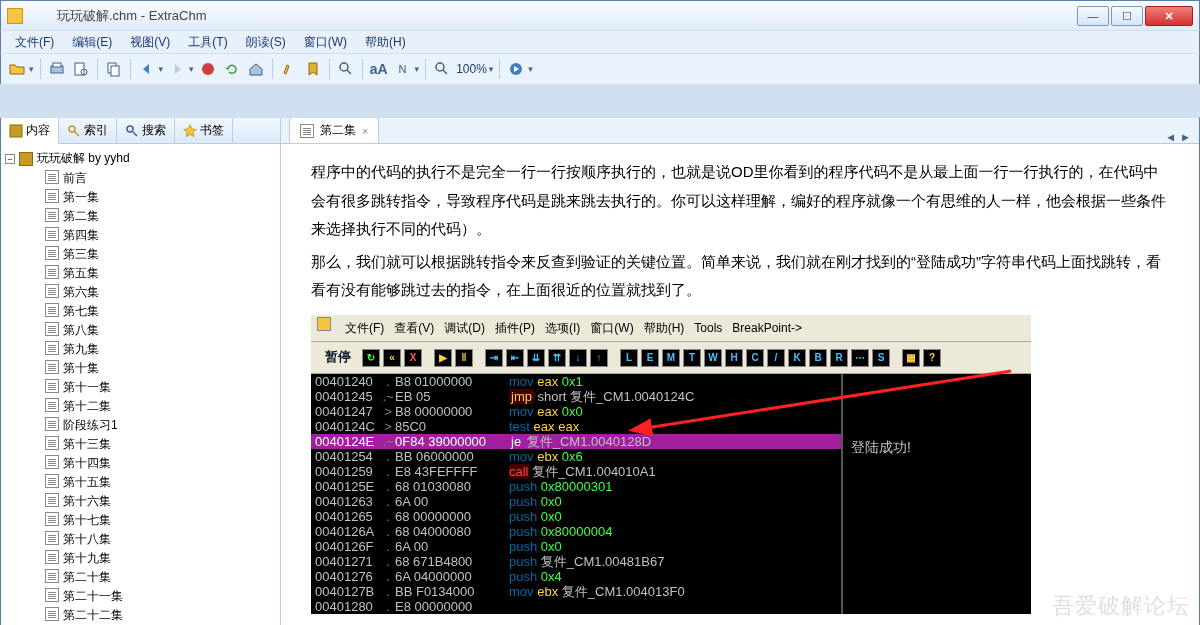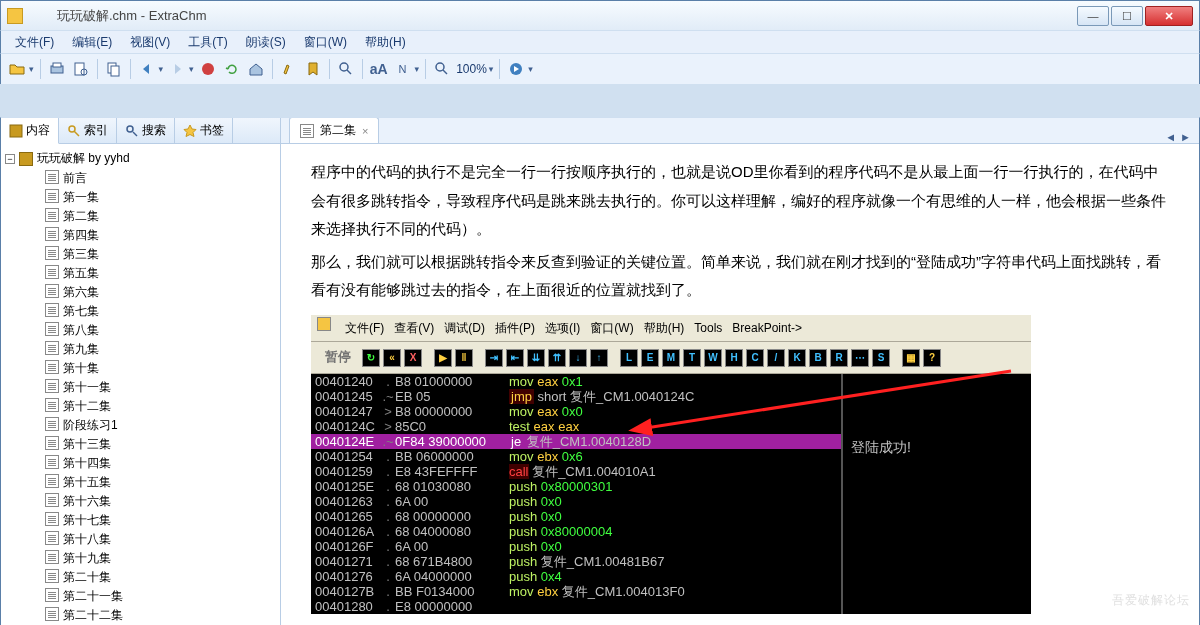--- a/index.html
+++ b/index.html
@@ -46,46 +46,46 @@
 .nav-arrows span { color: #406090; font-size: 11px; }
 
 .page { flex: 1; overflow: auto; padding: 14px 30px; font-size: 15px; line-height: 1.9; color: #000; font-family: "SimSun", serif; }
 .page p { margin-bottom: 4px; }
 
 
 .od { margin-top: 10px; background: #000; font-family: "Consolas","Courier New",monospace; font-size: 13px; position: relative; width: 720px; }
 .od-menubar { background: #ece9d8; color: #000; font-size: 12px; padding: 2px 6px; border-bottom: 1px solid #aca899; display: flex; gap: 10px; font-family: Tahoma, sans-serif; }
 .od-menubar .od-ico { width:14px; height:14px; background:#f5c542; border:1px solid #888; margin-right:4px; }
 .od-toolbar { background: #ece9d8; padding: 3px 6px; display: flex; gap: 3px; border-bottom: 1px solid #aca899; align-items:center; flex-wrap:nowrap; }
-.od-pause { color: #737373; font-weight: bold; font-size: 13px; padding: 0 8px; font-family: Liberation Sans, sans-serif; }
+.od-pause { color: #0f172a; font-weight: bold; font-size: 13px; padding: 0 8px; font-family: Liberation Sans, sans-serif; }
 .od-btn { width: 18px; height: 18px; border: 1px solid #888; background: #000; color: #ffd040; font-size: 10px; display:flex; align-items:center; justify-content:center; font-weight:bold; }
 .od-btn.c { color:#40c0ff; }
 .od-btn.g { color:#40ff40; }
 .od-btn.y { color:#ffd040; }
 .od-btn.r { color:#ff6060; }
 .od-disasm { display: flex; }
 .od-right { width: 190px; background: #000; border-left: 2px solid #555; color: #c0c0c0; padding: 60px 8px 0; font-family:"SimSun"; font-size:14px; }
 .od-row { display: flex; height: 15px; line-height: 15px; white-space: pre; }
 .od-row .addr { width: 70px; color: #c0c0c0; padding-left: 4px; }
 .od-row .sep { width: 14px; color: #808080; text-align:center; }
 .od-row .bytes { width: 110px; color: #c0c0c0; }
 .od-row .instr { flex:1; padding-left: 4px; }
 .od-row.hl { background: #a020a0; }
 .od-row.hl .addr, .od-row.hl .bytes { color: #fff; }
 .mnem-jmp { color: #ffd040; background:#400000; padding:0 2px; }
 .mnem-je { color: #ffffff; background:#a020a0; padding:0 2px; }
 .mnem-call { color: #ff4040; background:#400000; padding:0 0; }
-.mnem { color: #bef264; }
+.mnem { color: #0369a1; }
 .reg { color: #ffd040; }
 .num { color: #40ff40; }
 .txt { color: #c0c0c0; }
 .arrow { position:absolute; pointer-events:none; }
 
 
-.watermark { position:absolute; right:10px; bottom:16px; color:#c0c0c0; font-size:12px; font-family:"Microsoft YaHei"; opacity:0.5; letter-spacing:1px; }
+.watermark { position:absolute; right:10px; bottom:4px; color:#c0c0c0; font-size:22px; font-family:"Microsoft YaHei"; opacity:0.5; letter-spacing:1px; }
 </style>
 </head>
 <body>
 
 <div class="titlebar">
   <div class="app-icon"></div>
   <span>玩玩破解.chm - ExtraChm</span>
   <div class="window-btns">
     <div>—</div>
     <div>☐</div>

